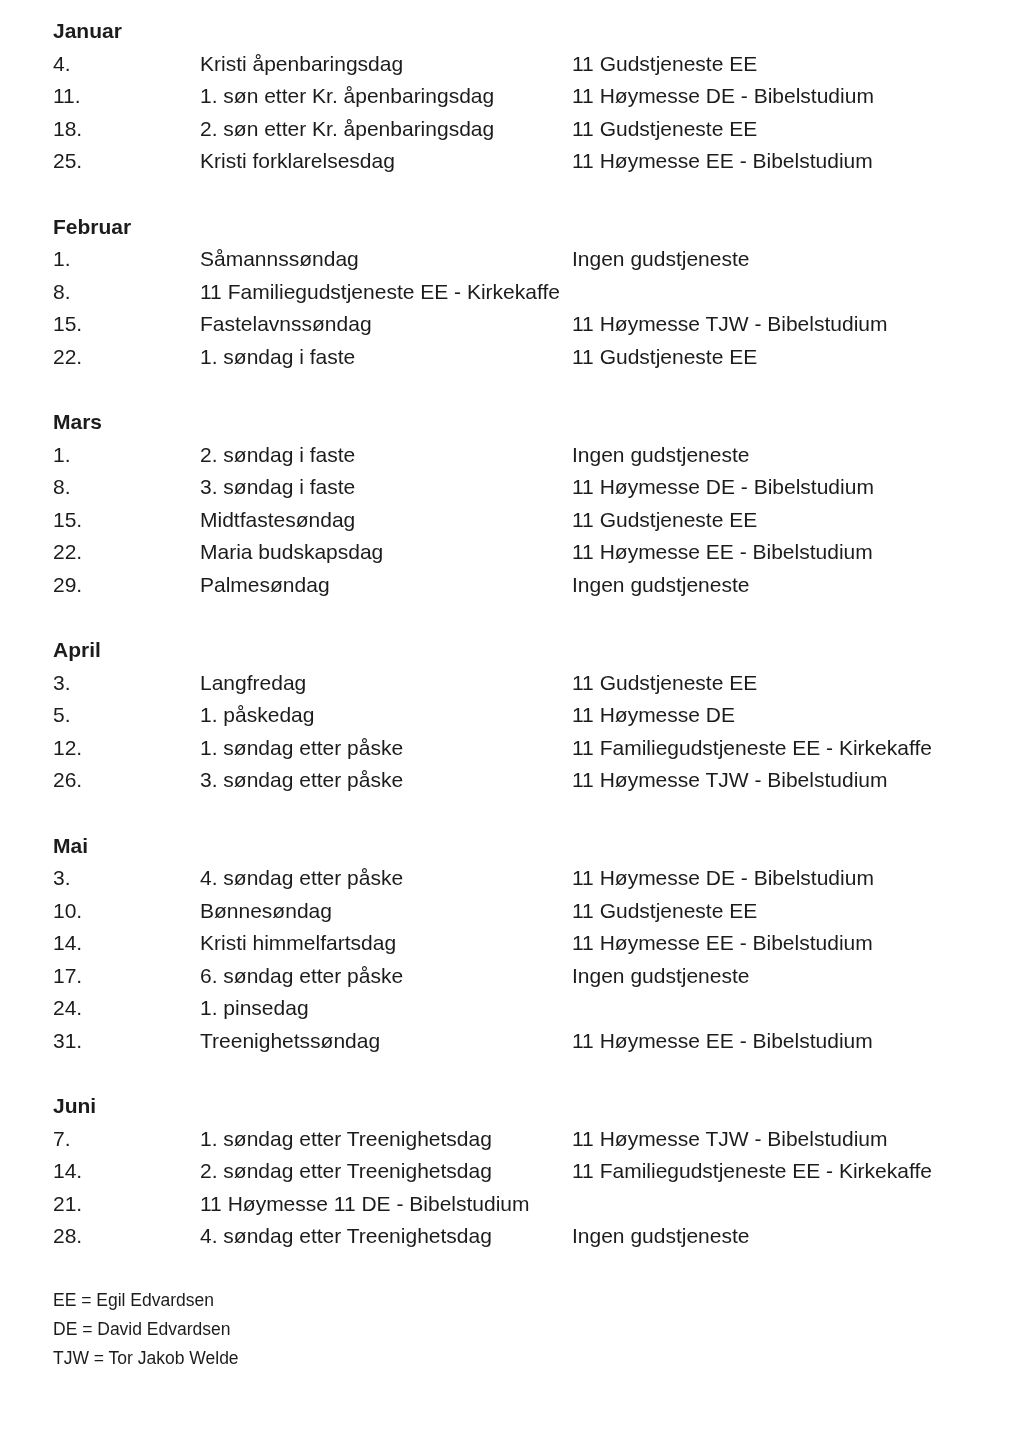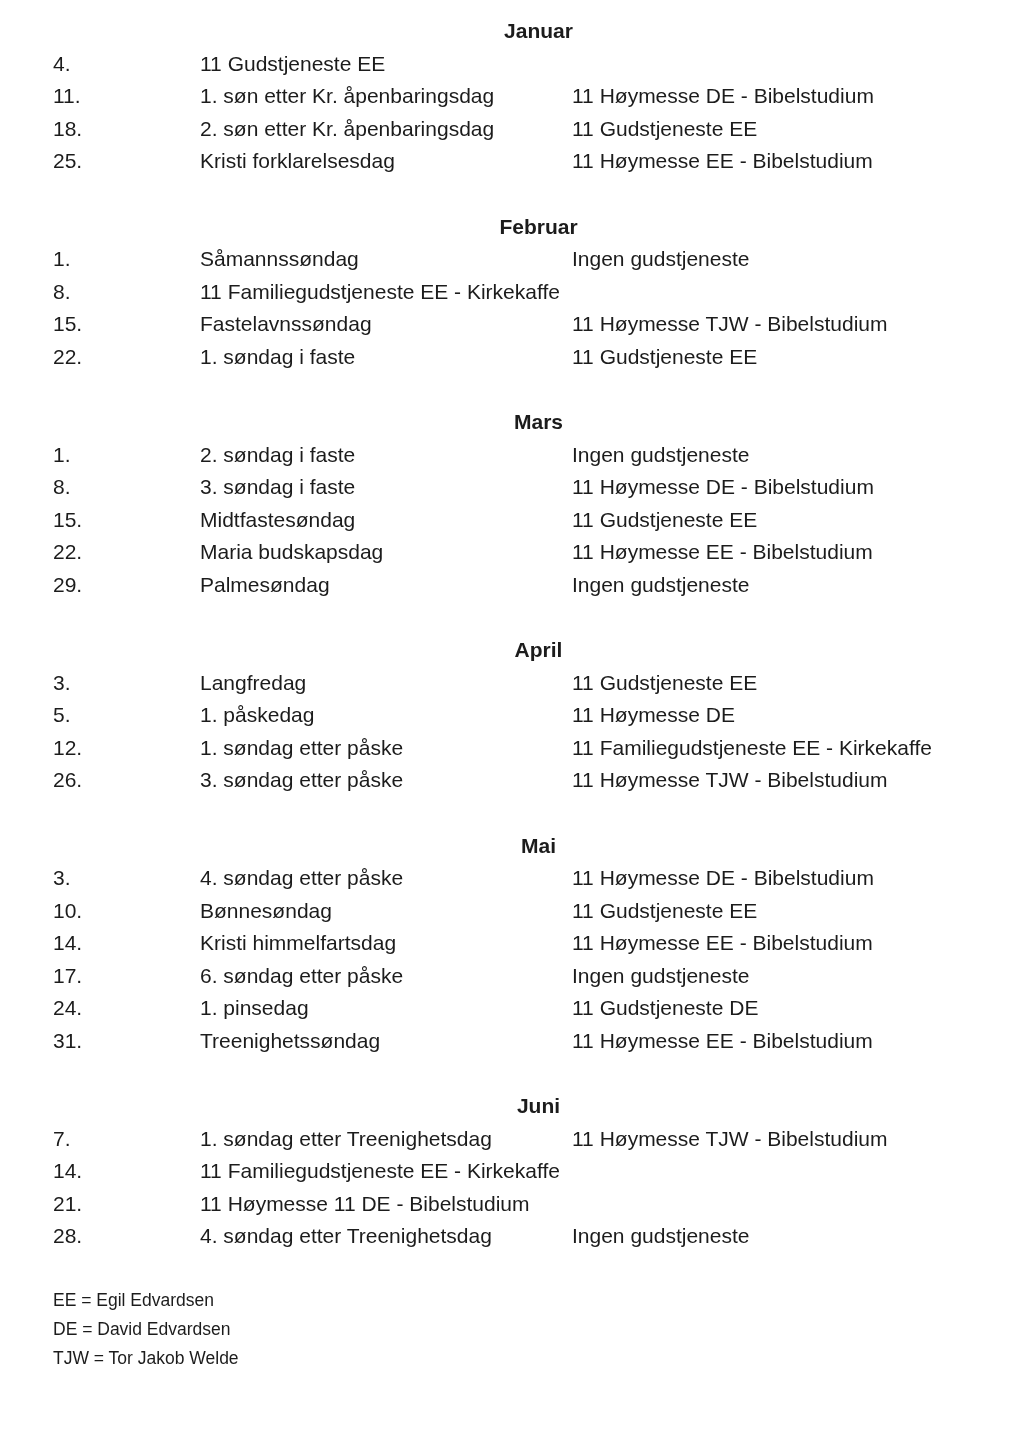--- a/index.html
+++ b/index.html
@@ -18,21 +18,20 @@
     padding: 15px 0 0 53px;
   }
   .month-section {
     margin: 0 0 33px 0;
   }
   .month-name {
     margin: 0;
     font-size: 21px;
     line-height: 32.5px;
     font-weight: 700;
-    text-align: center;
   }
   .cal-row {
     display: grid;
     grid-template-columns: 147px 372px auto;
     font-size: 21px;
     line-height: 32.5px;
     white-space: nowrap;
   }
   .col-date, .col-day, .col-service {
     display: block;
@@ -53,20 +52,21 @@
 <body style="color: rgb(28, 28, 28);">
 
 <div class="page">
 
   <div id="months-container">
   <section class="month-section">
     <h2 class="month-name">Januar</h2>
     <div class="rows">
   <div class="cal-row">
     <span class="col-date">4.</span>
+    <span class="col-day">Kristi åpenbaringsdag</span>
     <span class="col-service"><span class="service-text">11 Gudstjeneste EE</span><span class="service-bold"></span></span>
   </div>
 
   <div class="cal-row">
     <span class="col-date">11.</span>
     <span class="col-day">1. søn etter Kr. åpenbaringsdag</span>
     <span class="col-service"><span class="service-text">11 Høymesse DE - Bibelstudium</span><span class="service-bold"></span></span>
   </div>
 
   <div class="cal-row">
@@ -199,21 +199,20 @@
 
   <div class="cal-row">
     <span class="col-date">17.</span>
     <span class="col-day">6. søndag etter påske</span>
     <span class="col-service"><span class="service-text">Ingen gudstjeneste</span><span class="service-bold"></span></span>
   </div>
 
   <div class="cal-row">
     <span class="col-date">24.</span>
     <span class="col-day">1. pinsedag</span>
-    <span class="col-service"><span class="service-text">11 Gudstjeneste DE</span><span class="service-bold"></span></span>
   </div>
 
   <div class="cal-row">
     <span class="col-date">31.</span>
     <span class="col-day">Treenighetssøndag</span>
     <span class="col-service"><span class="service-text">11 Høymesse EE - Bibelstudium</span><span class="service-bold"></span></span>
   </div>
 </div>
   </section>
 
@@ -221,20 +220,21 @@
     <h2 class="month-name">Juni</h2>
     <div class="rows">
   <div class="cal-row">
     <span class="col-date">7.</span>
     <span class="col-day">1. søndag etter Treenighetsdag</span>
     <span class="col-service"><span class="service-text">11 Høymesse TJW - Bibelstudium</span><span class="service-bold"></span></span>
   </div>
 
   <div class="cal-row">
     <span class="col-date">14.</span>
+    <span class="col-day">2. søndag etter Treenighetsdag</span>
     <span class="col-service"><span class="service-text">11 Familiegudstjeneste EE - Kirkekaffe</span><span class="service-bold"></span></span>
   </div>
 
   <div class="cal-row">
     <span class="col-date">21.</span>
     <span class="col-service"><span class="service-text">11 Høymesse 11 DE - Bibelstudium</span><span class="service-bold"></span></span>
   </div>
 
   <div class="cal-row">
     <span class="col-date">28.</span>

